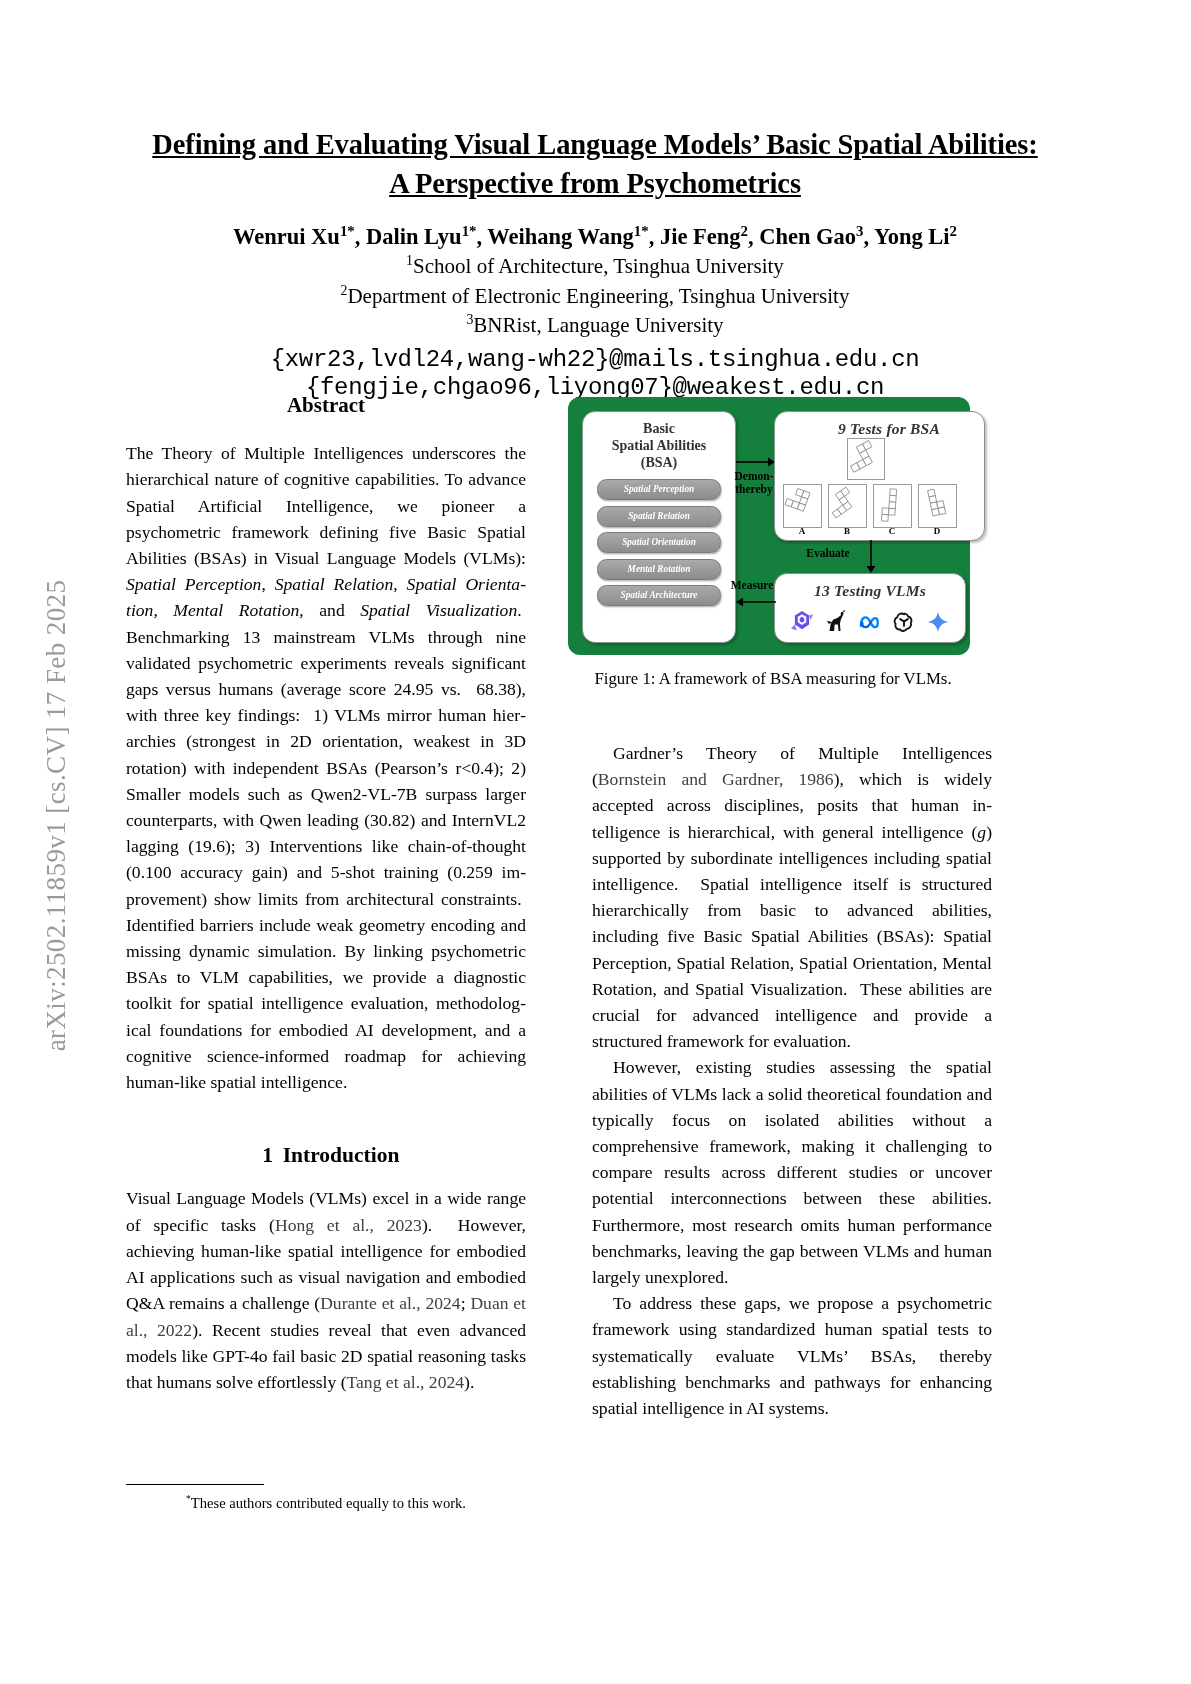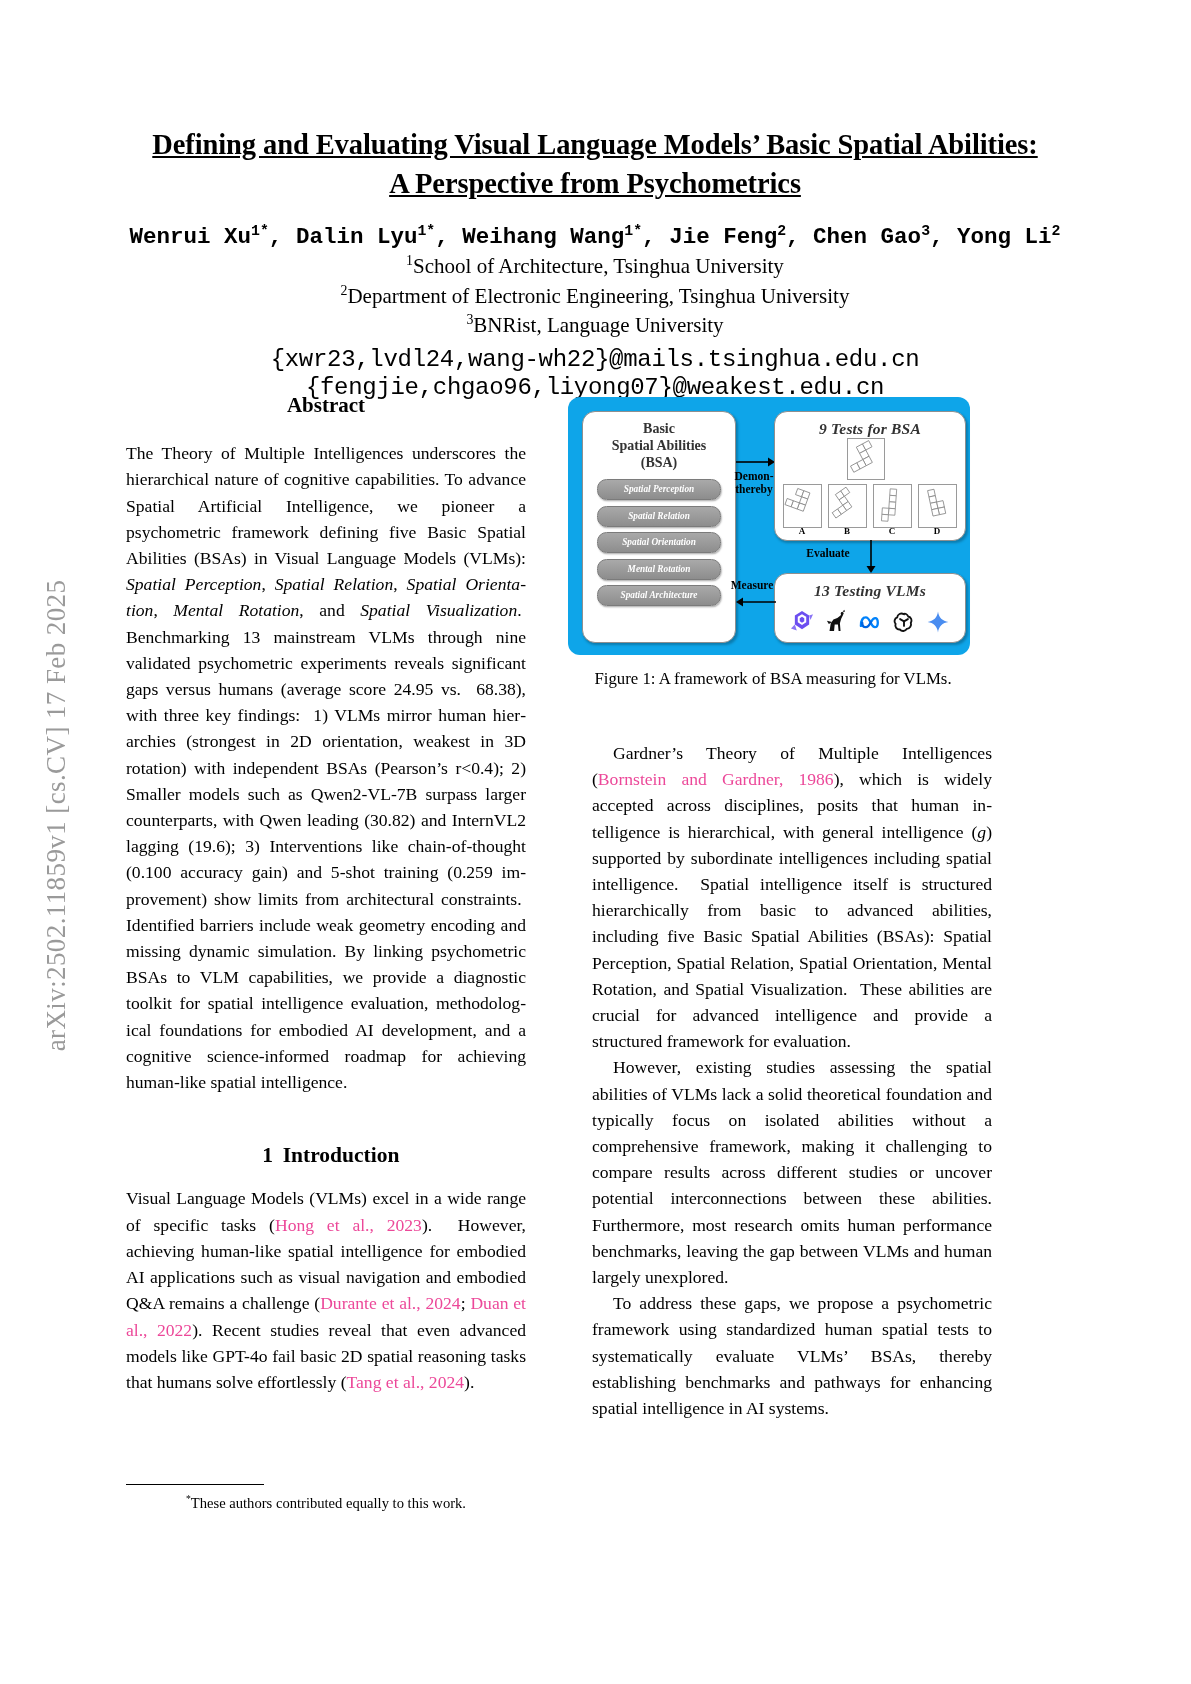--- a/index.html
+++ b/index.html
@@ -48,21 +48,20 @@
     font-weight: bold;
     line-height: 39px;
     letter-spacing: -0.1px;
     text-decoration: underline;
   }
   .authors {
     margin-top: 19px;
     font-size: 22.5px;
     font-weight: bold;
     line-height: 30px;
-    font-family: Liberation Mono, monospace;
   }
   .affil {
     font-size: 21px;
     line-height: 29.5px;
   }
   .emails {
     margin-top: 5px;
     font-family: "Liberation Mono", "DejaVu Sans Mono", monospace;
     font-size: 24px;
     line-height: 28px;
@@ -96,21 +95,21 @@
   .section-head {
     font-size: 21.5px;
     font-weight: bold;
     margin: 47px 0 17px 0;
     text-align: center;
   }
   .section-head .num { display: inline-block; min-width: 30px; }
   p.para { margin: 0 0 0 0; text-indent: 21px; text-align: justify; }
   p.para.first { text-indent: 0; }
   p.para + p.para { margin-top: 0px; }
-  .cite { color: #ec4899; }
+  .cite { color: #404040; }
   i, .it { font-style: italic; }
 
   
   #footnote {
     position: absolute;
     left: 126px;
     top: 1484px;
     width: 400px;
   }
   #footnote .rule {
@@ -129,32 +128,32 @@
   #figure-wrap {
     position: absolute;
     left: 568px;
     top: 397px;
     width: 410px;
   }
   #figure-box {
     position: relative;
     width: 402px;
     height: 258px;
-    background: #0ea5e9;
+    background: #15803d;
     border-radius: 12px;
   }
   .fig-card {
     position: absolute;
     background: #ffffff;
     border: 1.6px solid #8f8f8f;
     border-radius: 13px;
     box-shadow: 1.5px 2px 2.5px rgba(0,0,0,0.25);
   }
   #card-bsa { left: 14px; top: 14px; width: 152px; height: 230px; }
-  #card-tests { left: 206px; top: 14px; width: 190px; height: 128px; }
+  #card-tests { left: 206px; top: 14px; width: 190px; height: 128px; padding-left: 19px; }
   #card-vlms { left: 206px; top: 176px; width: 190px; height: 68px; }
 
   .card-title {
     text-align: center;
     font-weight: bold;
     font-size: 14px;
     line-height: 17px;
     color: #333333;
     padding-top: 8px;
   }

